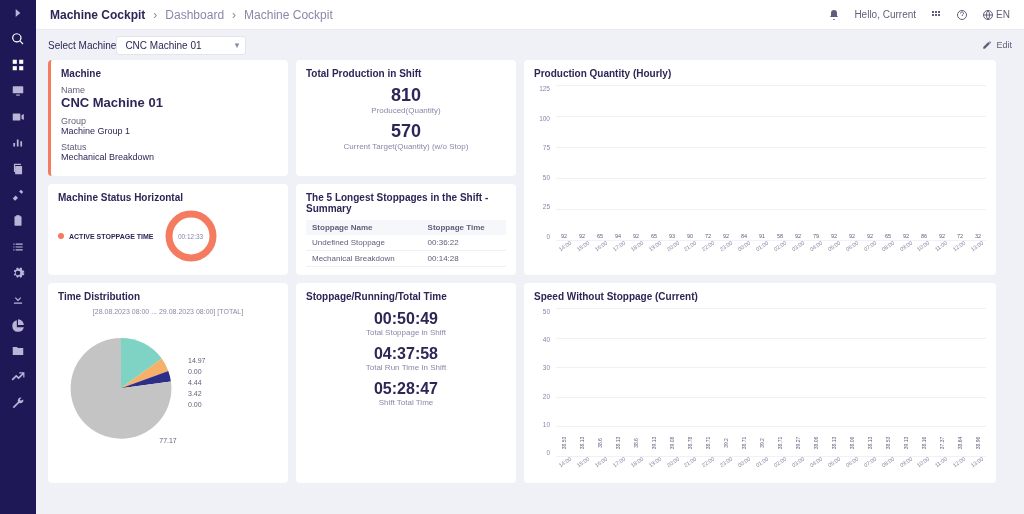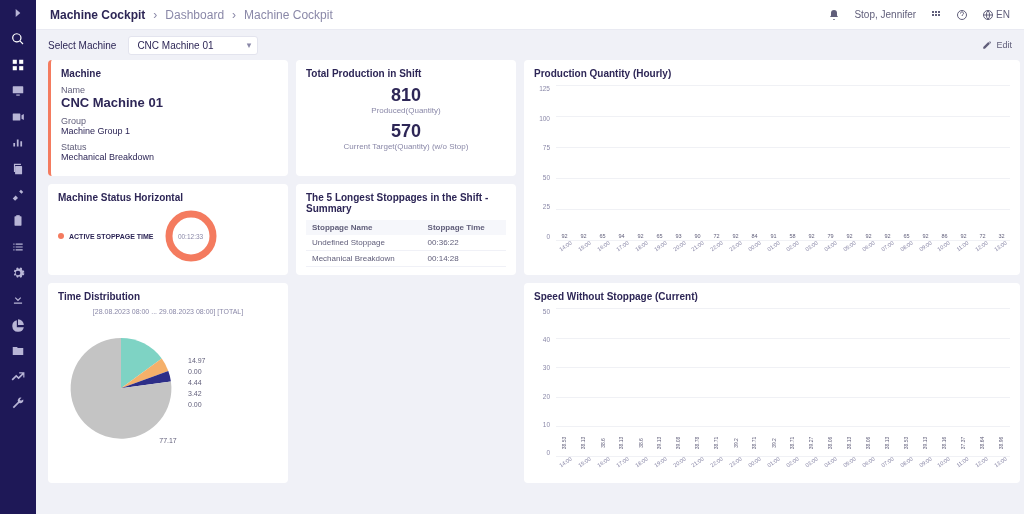--- a/index.html
+++ b/index.html
@@ -18,28 +18,28 @@
 
 .topbar { height: 30px; background: #fff; display: flex; align-items: center; justify-content: space-between; padding: 0 14px; border-bottom: 1px solid #e9eaf2; }
 .breadcrumbs { display: flex; gap: 8px; align-items: center; font-size: 12px; color: #2d2656; }
 .breadcrumbs .crumb { color: #8a88a8; }
 .breadcrumbs .current { font-weight: 600; color: #2d2656; }
 .top-right { display: flex; align-items: center; gap: 14px; font-size: 10px; color: #605e7a; }
 .top-right .i { width: 12px; height: 12px; }
 
 
 .subbar { height: 30px; display: flex; align-items: center; justify-content: space-between; padding: 0 12px; }
-.subbar-left { display: flex; align-items: center; gap: 12px; }
+.subbar-left { display: flex; align-items: center; }
 .subbar-label { font-size: 10px; color: #2d2656; }
 .select { background: #fff; border: 1px solid #e3e4ee; border-radius: 3px; padding: 3px 20px 3px 8px; font-size: 10px; color: #2d2656; position: relative; min-width: 130px; }
 .select::after { content: "▾"; position: absolute; right: 6px; top: 3px; font-size: 9px; color: #8a88a8; }
 .edit-btn { font-size: 9px; color: #605e7a; display: flex; gap: 4px; align-items: center; cursor: pointer; }
 
 
-.content { padding: 0 4px 12px 12px; display: grid; grid-template-columns: 240px 220px 1fr; grid-template-rows: auto auto auto; gap: 8px; }
+.content { padding: 0 28px 12px 12px; display: grid; grid-template-columns: 240px 220px 1fr; grid-template-rows: auto auto auto; gap: 8px; }
 .card { background: #fff; border-radius: 4px; padding: 8px 10px; }
 .card-title { font-size: 10px; font-weight: 700; color: #2d2656; margin-bottom: 6px; }
 
 
 .machine-card { border-left: 3px solid #f47b5f; }
 .kv { display: flex; justify-content: space-between; font-size: 9px; color: #605e7a; margin-bottom: 6px; flex-direction: column; }
 .kv .v { color: #2d2656; }
 .kv .v.big { font-size: 13px; font-weight: 700; }
 
 
@@ -196,21 +196,21 @@
         <span class="current">Machine Cockpit</span>
         <span class="crumb">›</span>
         <span class="crumb">Dashboard</span>
         <span class="crumb">›</span>
         <span class="crumb">Machine Cockpit</span>
       </div>
       <div class="top-right">
         <svg class="i" viewBox="0 0 24 24" fill="#605e7a">
             <path d="M12 2a6 6 0 016 6v5l2 3H4l2-3V8a6 6 0 016-6zm0 20a2 2 0 002-2h-4a2 2 0 002 2z"></path>
           </svg>
-        <span>Stop, Jennifer</span>
+        <span>Hello, Current</span>
         <svg class="i" viewBox="0 0 24 24" fill="#605e7a">
             <rect x="4" y="4" width="4" height="4"></rect>
             <rect x="10" y="4" width="4" height="4"></rect>
             <rect x="16" y="4" width="4" height="4"></rect>
             <rect x="4" y="10" width="4" height="4"></rect>
             <rect x="10" y="10" width="4" height="4"></rect>
             <rect x="16" y="10" width="4" height="4"></rect>
           </svg>
         <svg class="i" viewBox="0 0 24 24" fill="none" stroke="#605e7a" stroke-width="2">
             <circle cx="12" cy="12" r="9"></circle>
@@ -463,20 +463,29 @@
               <span>14.97</span>
               <span>0.00</span>
               <span>4.44</span>
               <span>3.42</span>
               <span>0.00</span>
             </div>
         </div>
       <div style="font-size: 7px; color: rgb(96, 94, 122); text-align: center; margin-top: -8px;">77.17</div>
         </div>
 
+      <div class="card srt-card">
+        <div class="card-title" style="text-align:left">Stoppage/Running/Total Time</div>
+        <div class="srt-time">00:50:49</div>
+        <div class="srt-lbl">Total Stoppage in Shift</div>
+        <div class="srt-time">04:37:58</div>
+        <div class="srt-lbl">Total Run Time In Shift</div>
+        <div class="srt-time">05:28:47</div>
+        <div class="srt-lbl">Shift Total Time</div>
+      </div>
 
       <div class="card bottom-chart-card">
         <div class="card-title">Speed Without Stoppage (Current)</div>
         <div class="chart-body" id="chart1">
             <div class="y-axis">
               <span>50</span>
               <span>40</span>
               <span>30</span>
               <span>20</span>
               <span>10</span>

